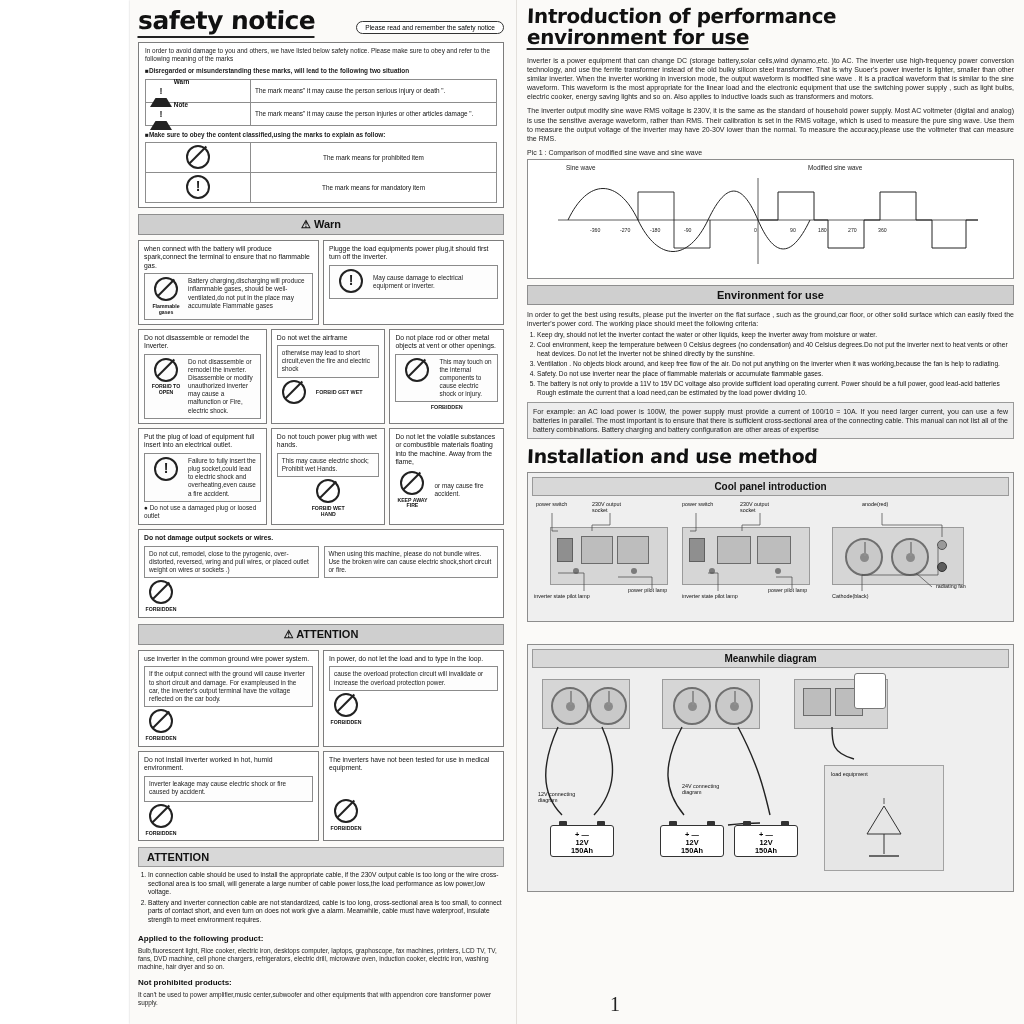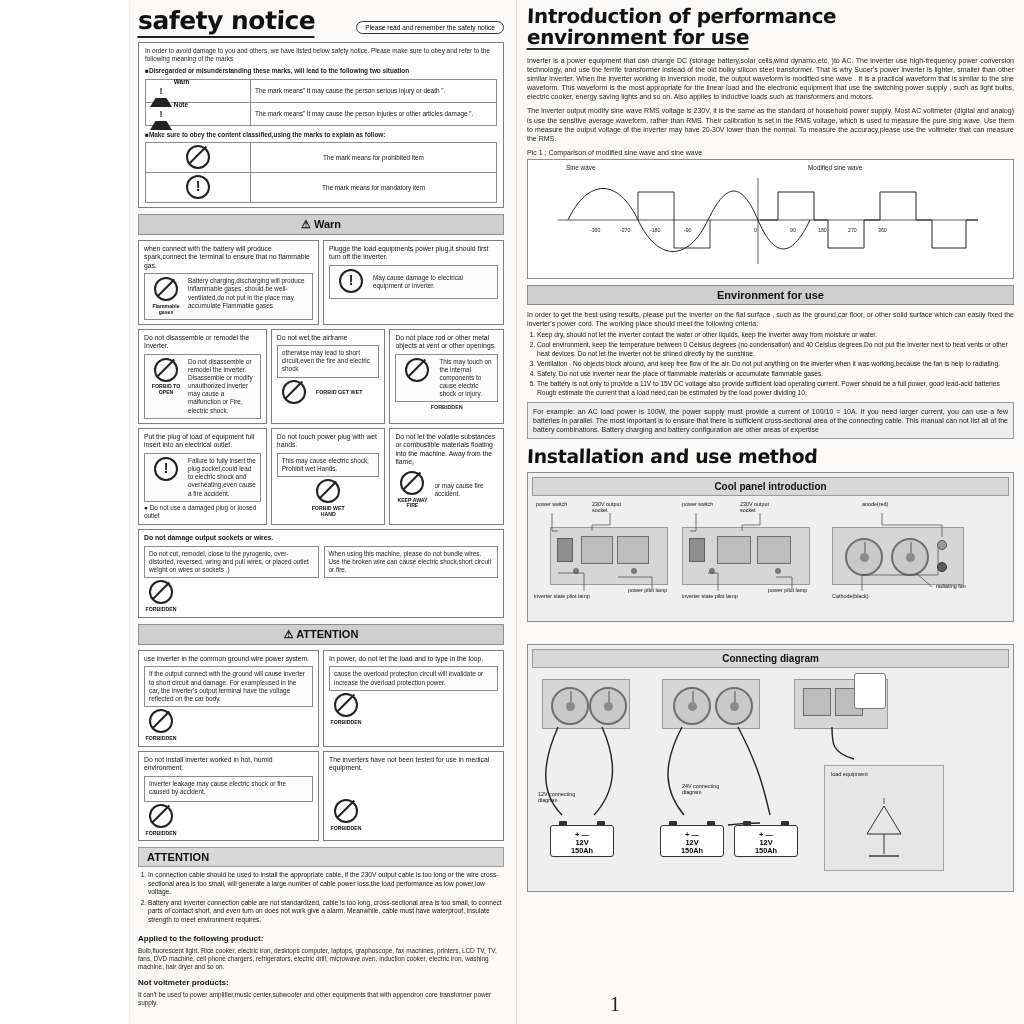--- a/index.html
+++ b/index.html
@@ -335,21 +335,21 @@
       <li>In connection cable should be used to install the appropriate cable,  if the 230V output cable is too long or the wire cross-sectional area is too small, will generate a large number of cable power loss,the load performance as low power,low voltage.</li>
       <li>Battery and inverter connection cable are not standardized,  cable is too long, cross-sectional area is too small, to connect parts of contact short,  and  even  turn  on  does not work give a alarm.  Meanwhile, cable must have waterproof, insulate strength to meet environment requires.</li>
     </ol>
 
     <div style="margin-top:10px;">
       <div class="t8 b">Applied to the following product:</div>
       <div class="t" style="margin-top:2px;">Bulb,fluorescent light, Rice cooker, electric iron, desktops computer, laptops, graphoscope, fax machines, printers, LCD TV, TV, fans, DVD machine, cell phone chargers, refrigerators, electric drill, microwave oven, induction cooker, electric iron, washing machine, hair dryer and so on.</div>
     </div>
 
     <div style="margin-top:7px;">
-      <div class="t8 b">Not voltmeter products:</div>
+      <div class="t8 b">Not prohibited products:</div>
       <div class="t" style="margin-top:2px;">It can't be used to power amplifier,music center,subwoofer and other equipments that with appendron core transformer power supply.</div>
     </div>
 
   </div>
 
   <div class="col colR">
 
     <div>
       <div class="bigtitle">Introduction of performance</div>
       <div class="bigtitle uline">environment for  use</div>
@@ -471,21 +471,21 @@
             <path d="M400 86 L384 72"></path>
           </g>
         </svg>
       </div>
     </div>
 
     <div class="ghost" style="position:absolute;right:60px;top:735px;">&nbsp;</div>
 
     <div class="diagbox" style="margin-top:22px;">
       <div class="bandgray2" style="margin:0 0 5px 0;">
-        <span>Connecting diagram</span>
+        <span>Meanwhile diagram</span>
       </div>
 
       <div style="position:relative;height:214px;">
 
         <div class="devbox" style="position:absolute;left:10px;top:6px;width:86px;height:48px;">
           <div class="fan" style="position:absolute;left:8px;top:7px;">
               <span></span>
             </div>
           <div class="fan" style="position:absolute;left:46px;top:7px;">
               <span></span>

